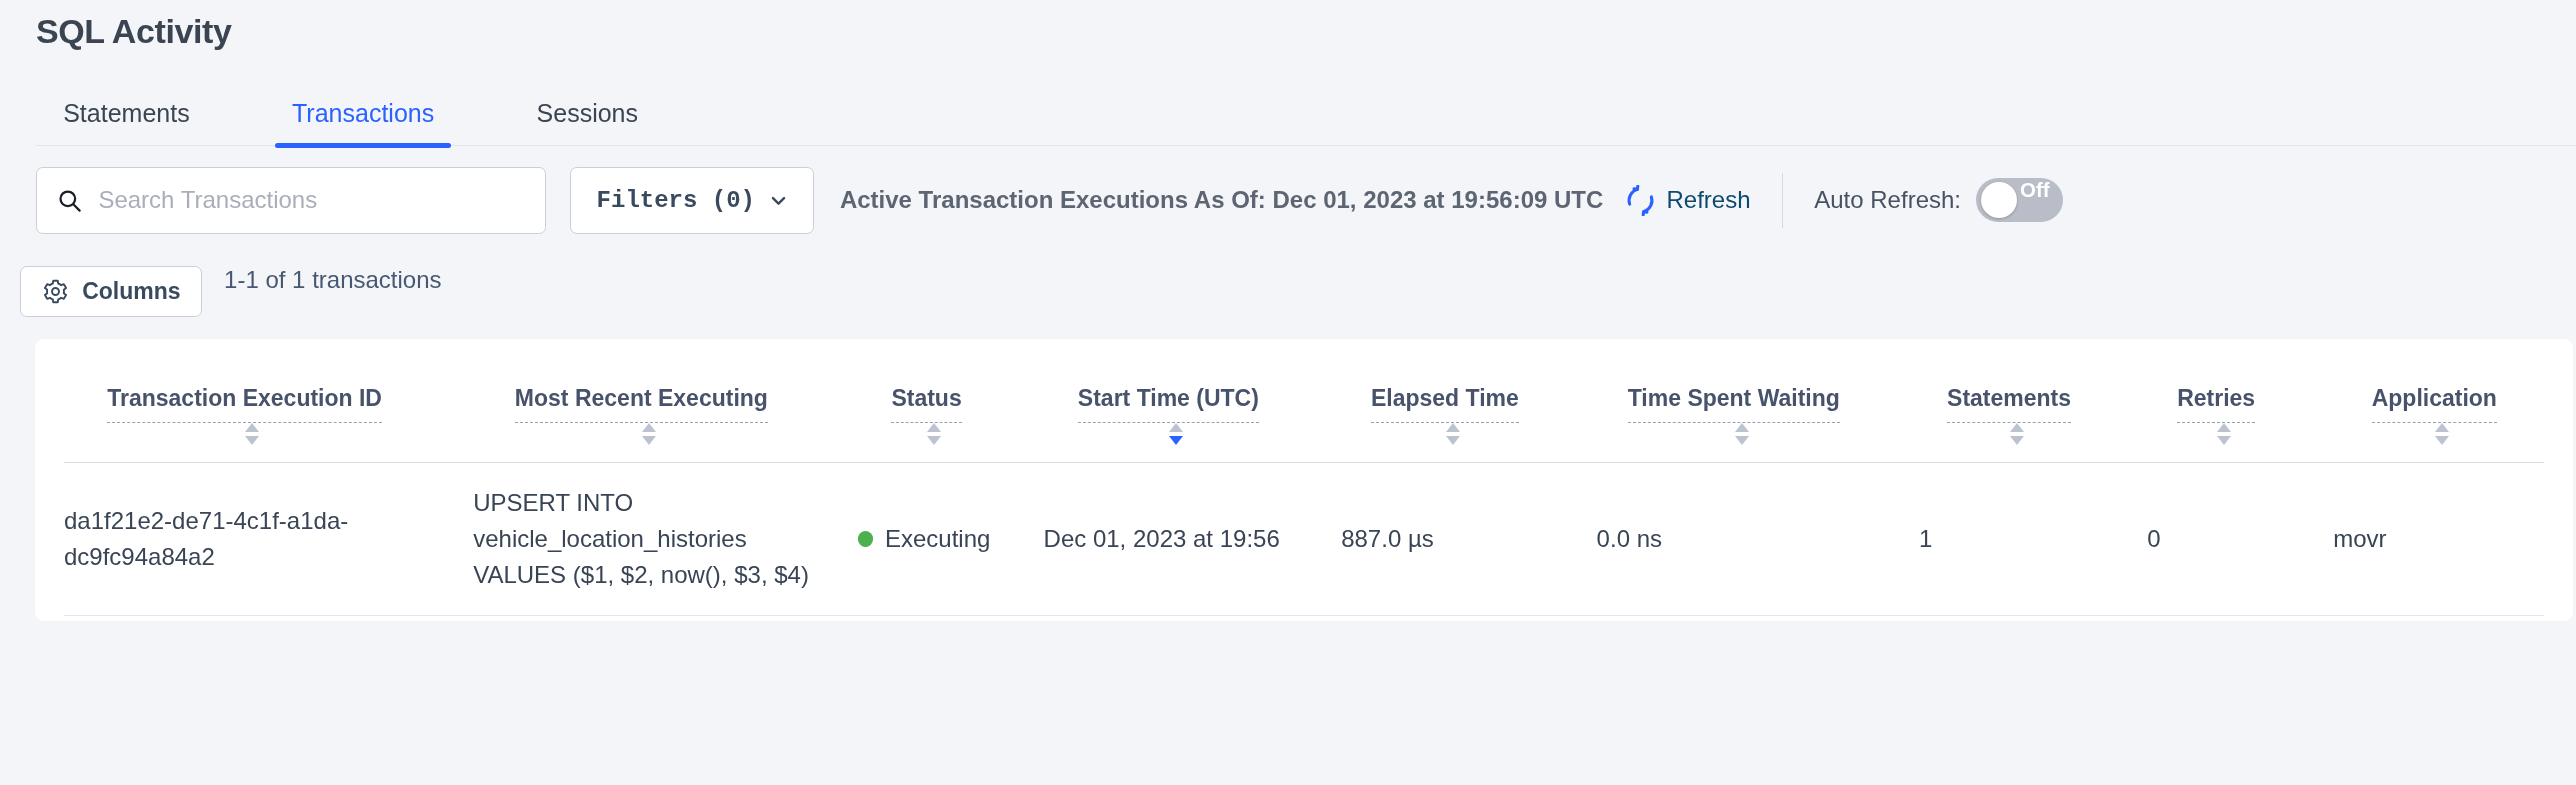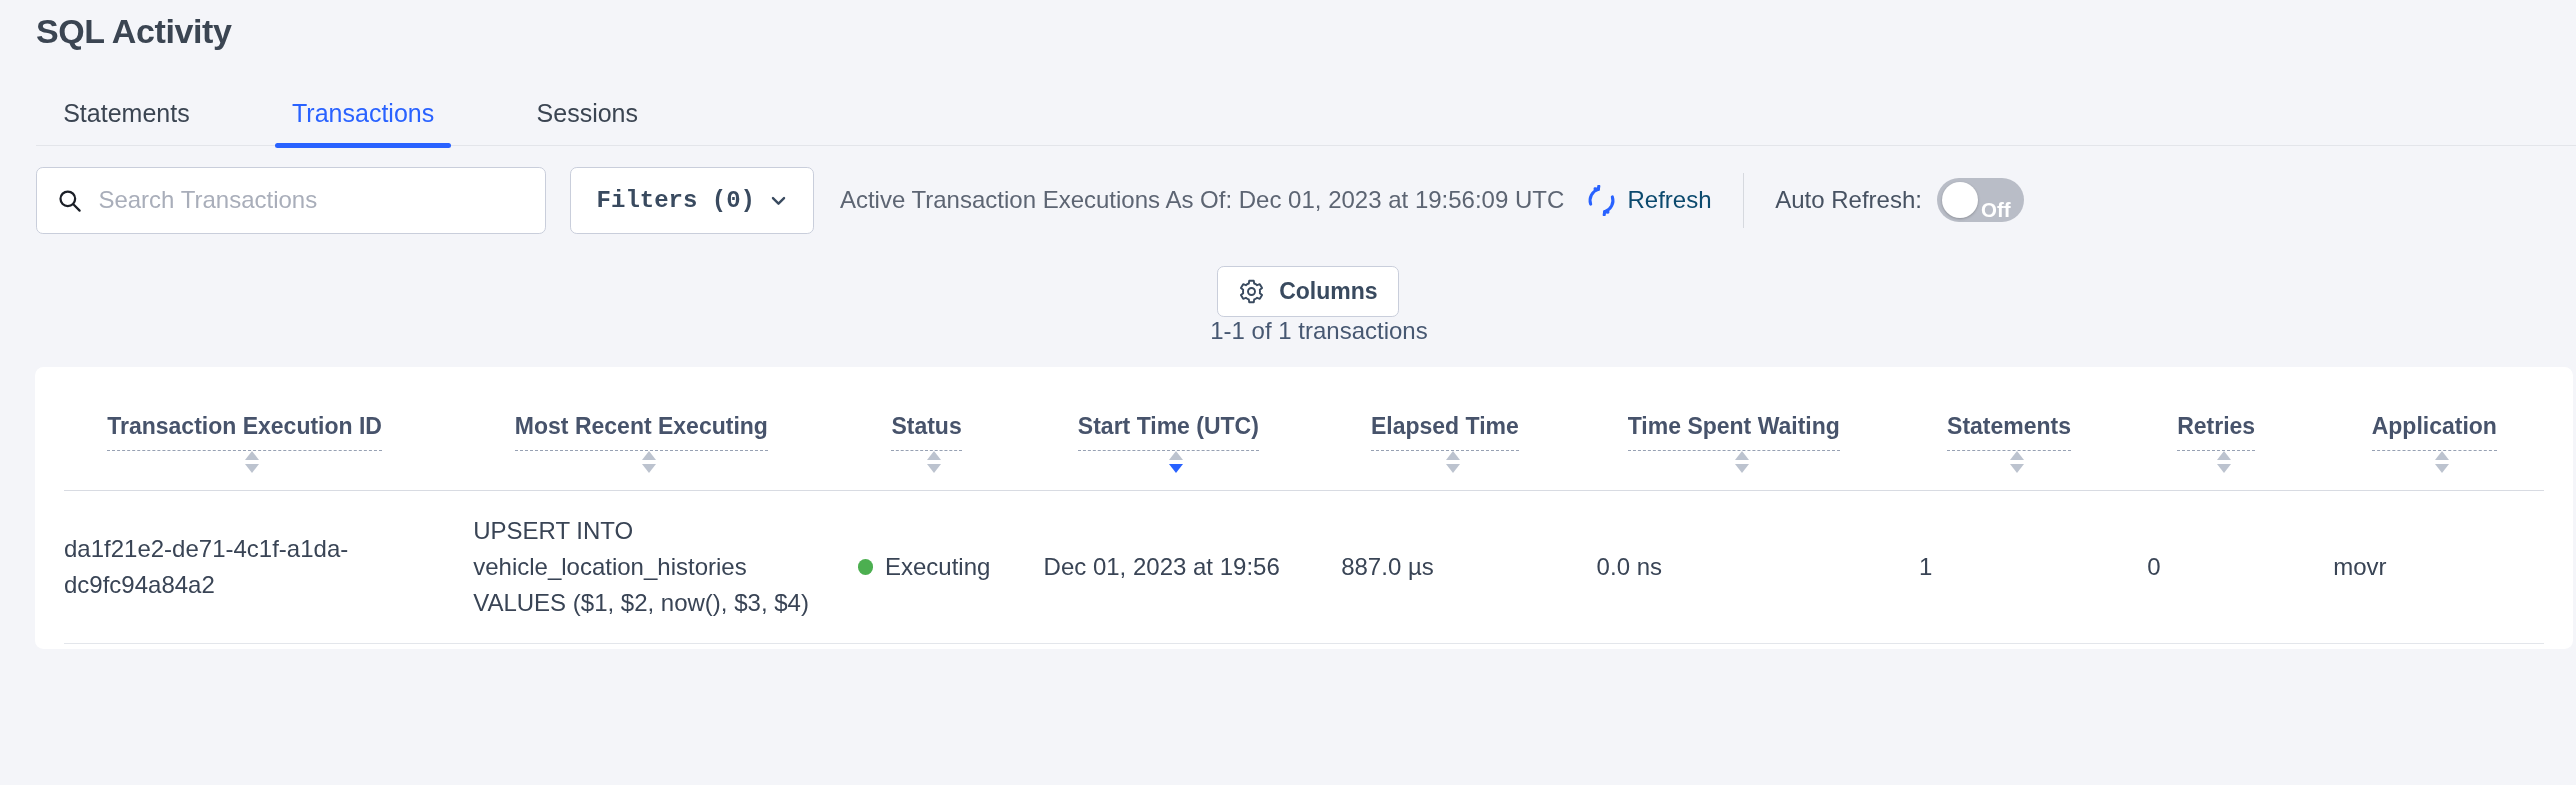--- a/index.html
+++ b/index.html
@@ -84,43 +84,43 @@
     font-size: 24px; color: #394455; background: transparent;
     font-family: inherit;
   }
   .search-box input::placeholder { color: #a9aeba; }
   .filters-btn {
     margin-left: 24px; height: 67px; padding: 0 25.6px;
     background: #fff; border: 1.7px solid #c9cedb; border-radius: 6.8px;
     display: flex; align-items: center; gap: 13.7px;
     font-size: 24px; font-weight: 700; color: #394a5f; cursor: pointer; font-family: Liberation Mono, monospace;
   }
-  .asof { margin-left: 25.6px; font-size: 24px; color: #5d6573; }
+  .asof { margin-left: 25.6px; font-size: 24px; color: #5d6573; font-weight: bold; }
   .refresh-link {
     margin-left: 22px; display: flex; align-items: center; gap: 10.2px;
     font-size: 24px; color: #0c4a6e; cursor: pointer;
   }
   .refresh-link svg { width: 31px; height: 31px; }
   .vdivider { width: 1.7px; height: 55px; background: #d6d9df; margin: 0 31px; }
   .auto-label { font-size: 24px; color: #475262; }
   .toggle {
     margin-left: 15.4px; width: 87px; height: 44px; border-radius: 22px;
     background: #b9bdc7; position: relative; cursor: pointer;
-    display: flex; align-items: flex-end; justify-content: flex-end;
+    display: flex; align-items: flex-start; justify-content: flex-end;
     padding-right: 13.7px;
   }
   .toggle .knob {
     position: absolute; left: 4.3px; top: 4.3px;
     width: 36px; height: 36px; border-radius: 50%; background: #fff;
     box-shadow: 0 0.9px 2.6px rgba(0,0,0,.25);
   }
   .toggle .state { color: #fff; font-size: 20.5px; font-weight: 600; }
 
   
-  .columns-row { margin: 32px 0 0 40px; display: flex; align-items: center; flex-direction: column; }
+  .columns-row { margin: 32px 0 0 20px; display: flex; align-items: flex-start; }
   .columns-btn {
     height: 51px; padding: 0 20.5px;
     background: #fff; border: 1.7px solid #c9cedb; border-radius: 6.8px;
     display: flex; align-items: center; gap: 13.7px;
     font-size: 23px; font-weight: 700; color: #394a5f; cursor: pointer;
   }
   .columns-btn svg { width: 27px; height: 27px; }
   .results-count { margin-left: 22px; font-size: 24px; color: #475872; }
 
   

